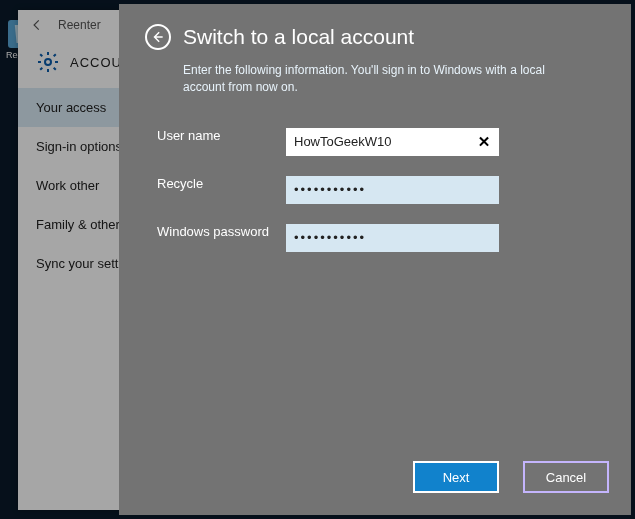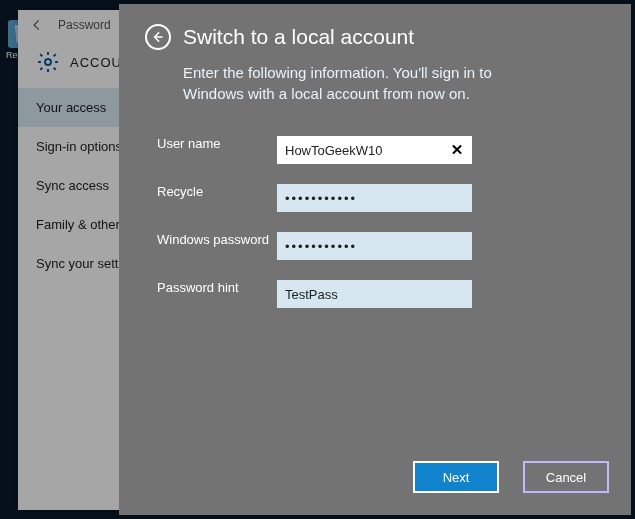--- a/index.html
+++ b/index.html
@@ -25,27 +25,27 @@
 
   
   .scrim { position:absolute; left:0; top:0; right:0; bottom:0; background:rgba(0,0,0,0.35); }
 
   
   .modal { position:absolute; top:4px; right:4px; width:512px; height:511px; background:#737373; color:#fff; display:flex; flex-direction:column; }
   .modal-head { padding: 20px 26px 6px 26px; display:flex; align-items:center; gap:12px; }
   .back-circle { width:26px; height:26px; border:2px solid #fff; border-radius:50%; display:flex; align-items:center; justify-content:center; flex:0 0 auto; cursor:pointer; }
   .back-circle svg { stroke:#fff; }
   .modal-title { font-size:21px; font-weight:400; }
-  .modal-sub { padding: 6px 26px 6px 64px; font-size:15px; line-height:1.4; color:#e8f3fb; max-width: 460px; }
+  .modal-sub { padding: 6px 26px 6px 64px; font-size:12px; line-height:1.4; color:#e8f3fb; max-width: 460px; }
 
   .form { padding: 26px 26px 0 38px; }
   .row { display:flex; margin-bottom:20px; }
   .lbl { width:120px; font-size:13px; color:#fff; }
   .fld { position:relative; }
-  .input { width:195px; height:28px; border:none; padding:0 28px 0 8px; font-size:13px; background:#fff; color:#222; outline:none; }
+  .input { width:213px; height:28px; border:none; padding:0 28px 0 8px; font-size:13px; background:#fff; color:#222; outline:none;margin-left:9px; }
   .input.pwd { background:#d6e7f2; letter-spacing:2px; font-family: Arial, sans-serif; }
   .input.hint { background:#d6e7f2; }
   .clear-x { position:absolute; right:4px; top:3px; width:22px; height:22px; display:flex; align-items:center; justify-content:center; cursor:pointer; color:#000; font-weight:bold; font-size:15px; }
 
   .modal-footer { margin-top:auto; padding: 0 22px 22px 0; display:flex; justify-content:flex-end; gap:24px; }
   .btn { min-width:86px; height:32px; background:transparent; border:2px solid #c4b5fd; color:#fff; font-size:13px; cursor:pointer; }
   .btn.primary { border:2px solid #fff; background:#1182cc; }
 </style>
 </head>
 <body>
@@ -57,40 +57,40 @@
     <div>Recycle</div>
   </div>
 
   <div class="settings-window">
     <div class="settings-topbar">
       <div class="settings-back">
         <svg width="14" height="14" viewBox="0 0 24 24" fill="none" stroke-width="2">
           <path d="M15 4 L7 12 L15 20"></path>
         </svg>
       </div>
-      <span>Password</span>
+      <span>Reenter</span>
     </div>
     <div class="settings-header">
       <span class="gear">
         <svg viewBox="0 0 24 24" width="24" height="24" fill="none" stroke="#0b5cab" stroke-width="2">
           <circle cx="12" cy="12" r="3"></circle>
           <path d="M12 2v3M12 19v3M4.2 4.2l2.1 2.1M17.7 17.7l2.1 2.1M2 12h3M19 12h3M4.2 19.8l2.1-2.1M17.7 6.3l2.1-2.1"></path>
         </svg>
       </span>
       <span class="settings-header-title">ACCOUNTS</span>
     </div>
     <div class="side-items">
       <div class="side-item active">
         <span>Your access</span>
       </div>
       <div class="side-item">
         <span>Sign-in options</span>
       </div>
       <div class="side-item">
-        <span>Sync access</span>
+        <span>Work other</span>
       </div>
       <div class="side-item">
         <span>Family &amp; other users</span>
       </div>
       <div class="side-item">
         <span>Sync your settings</span>
       </div>
     </div>
   </div>
 
@@ -124,26 +124,20 @@
         </div>
       </div>
 
       <div class="row">
         <div class="lbl">Windows password</div>
         <div class="fld">
           <input class="input pwd" type="text" value="•••••••••••" style="">
         </div>
       </div>
 
-      <div class="row">
-        <div class="lbl">Password hint</div>
-        <div class="fld">
-          <input class="input hint" type="text" value="TestPass" style="">
-        </div>
-      </div>
 
     </div>
 
     <div class="modal-footer">
       <button class="btn primary">Next</button>
       <button class="btn">Cancel</button>
     </div>
   </div>
 
 </div>

